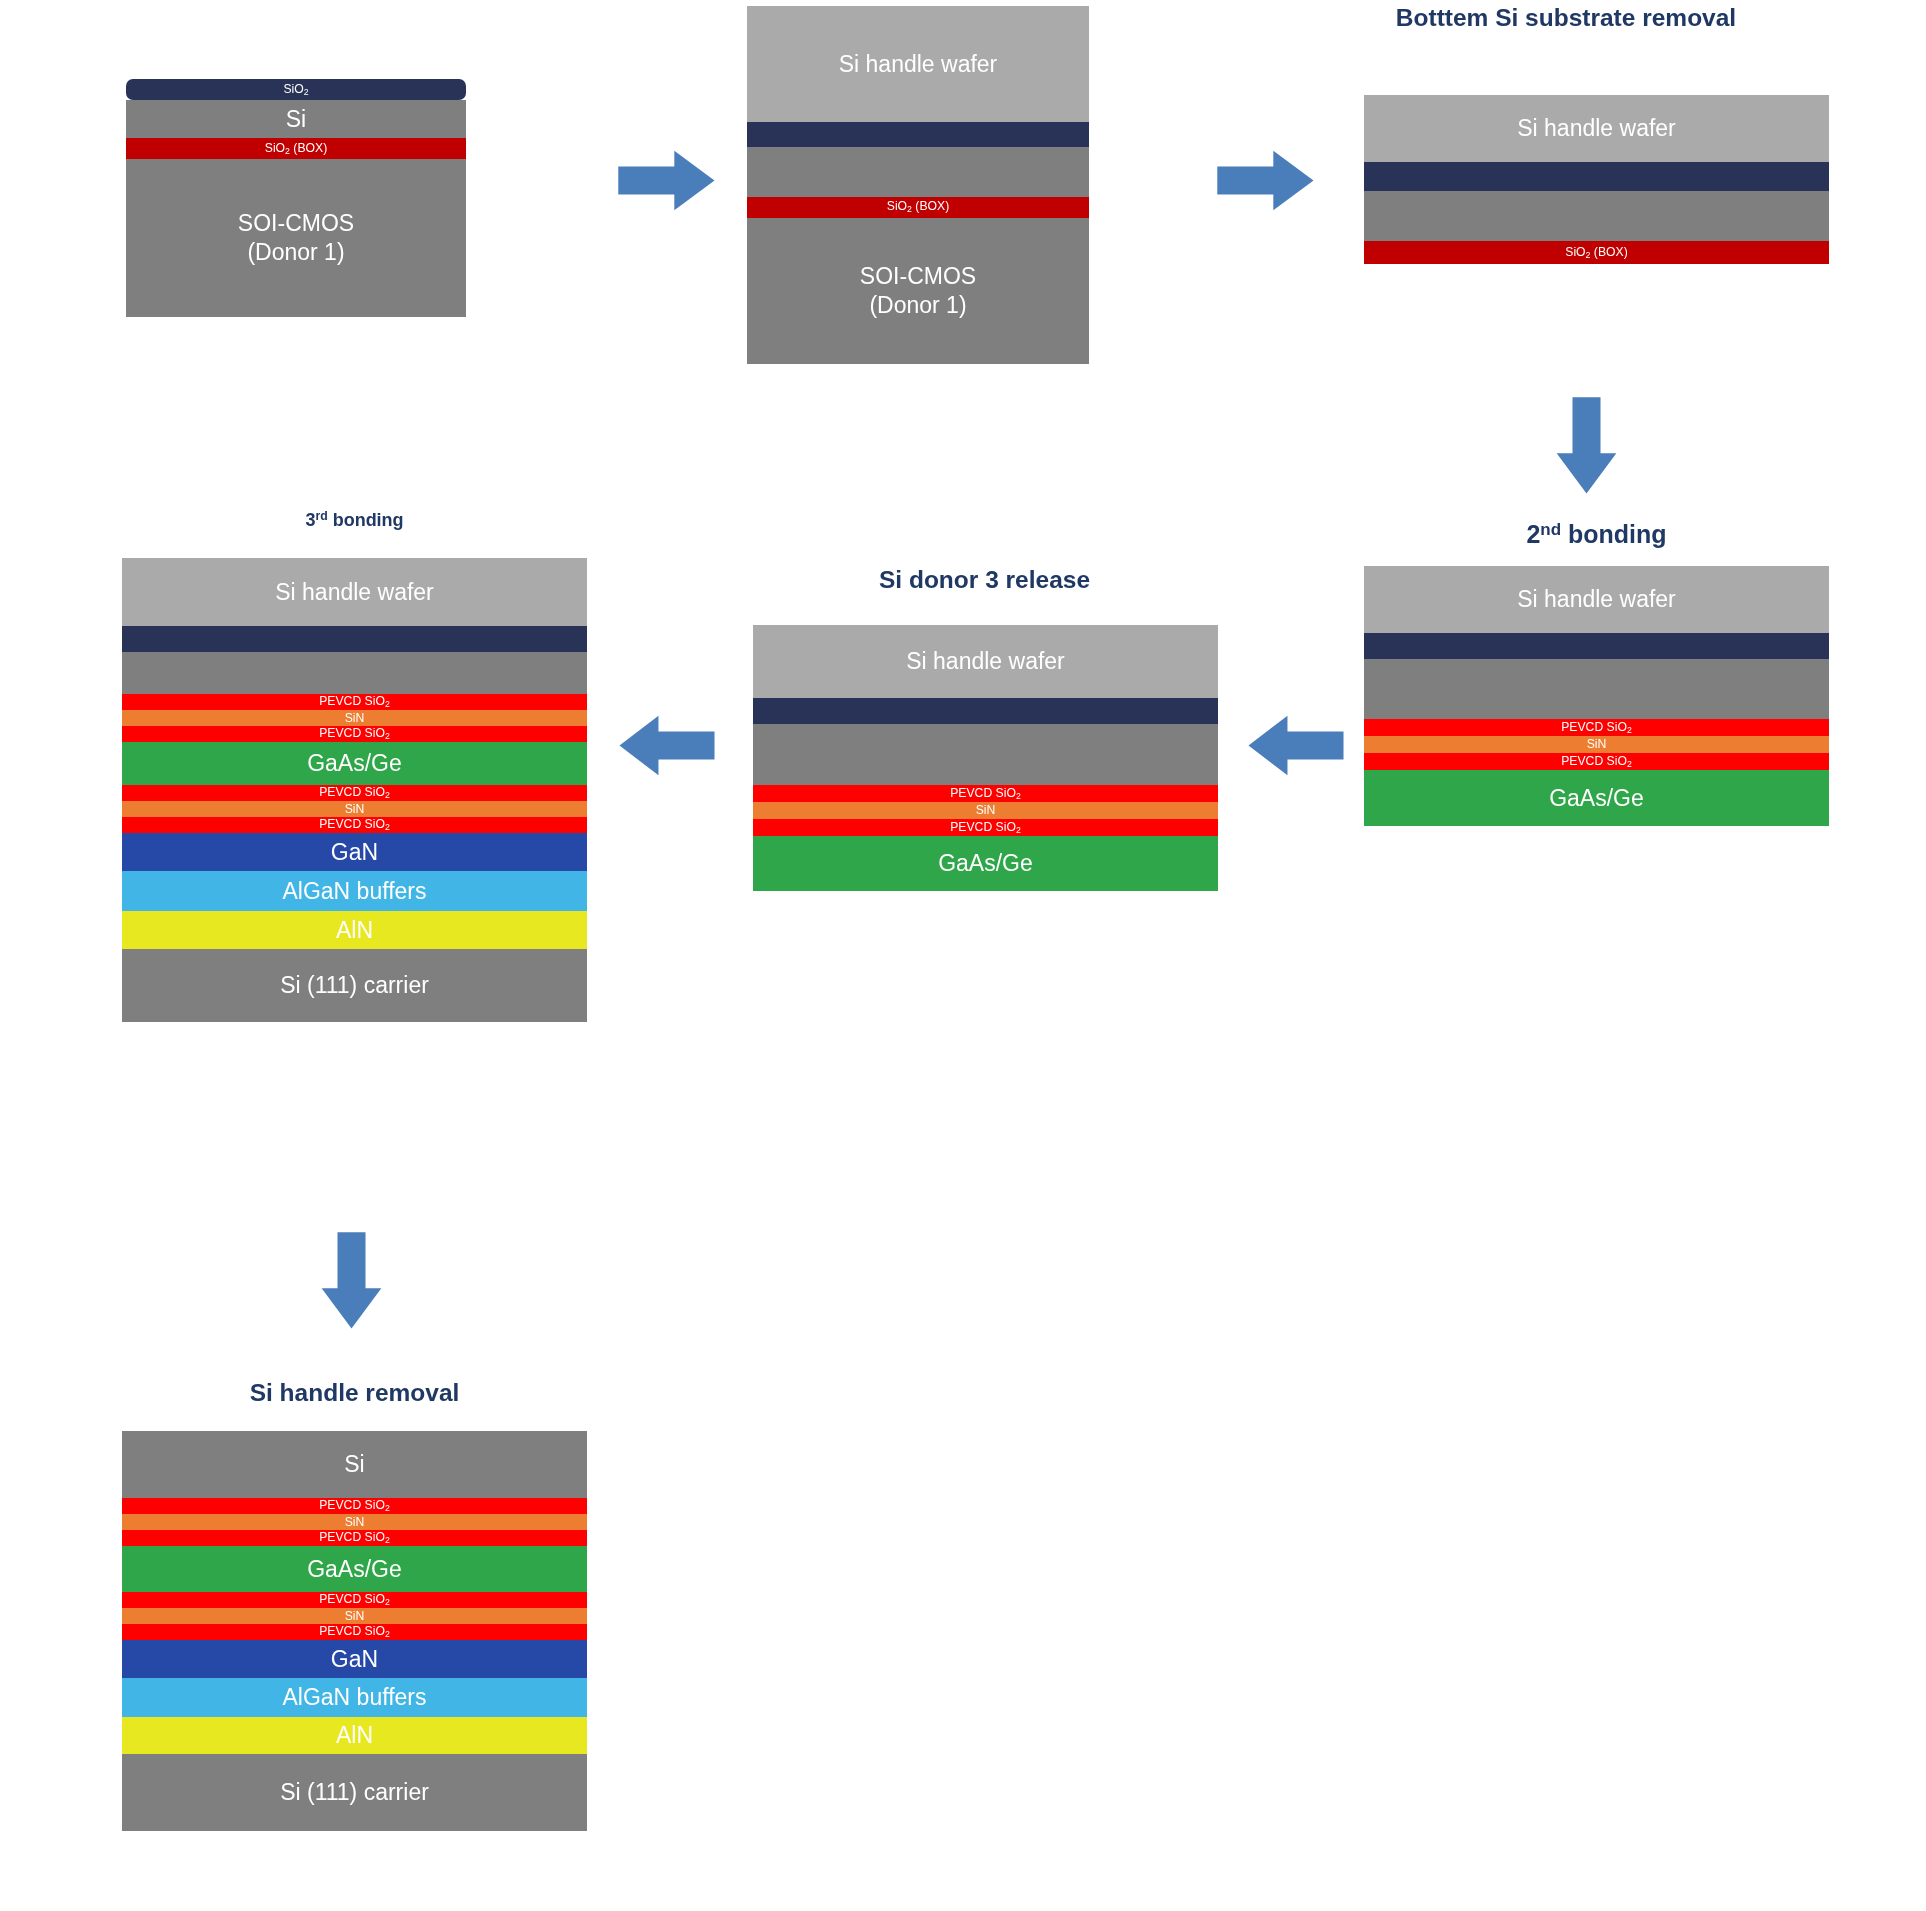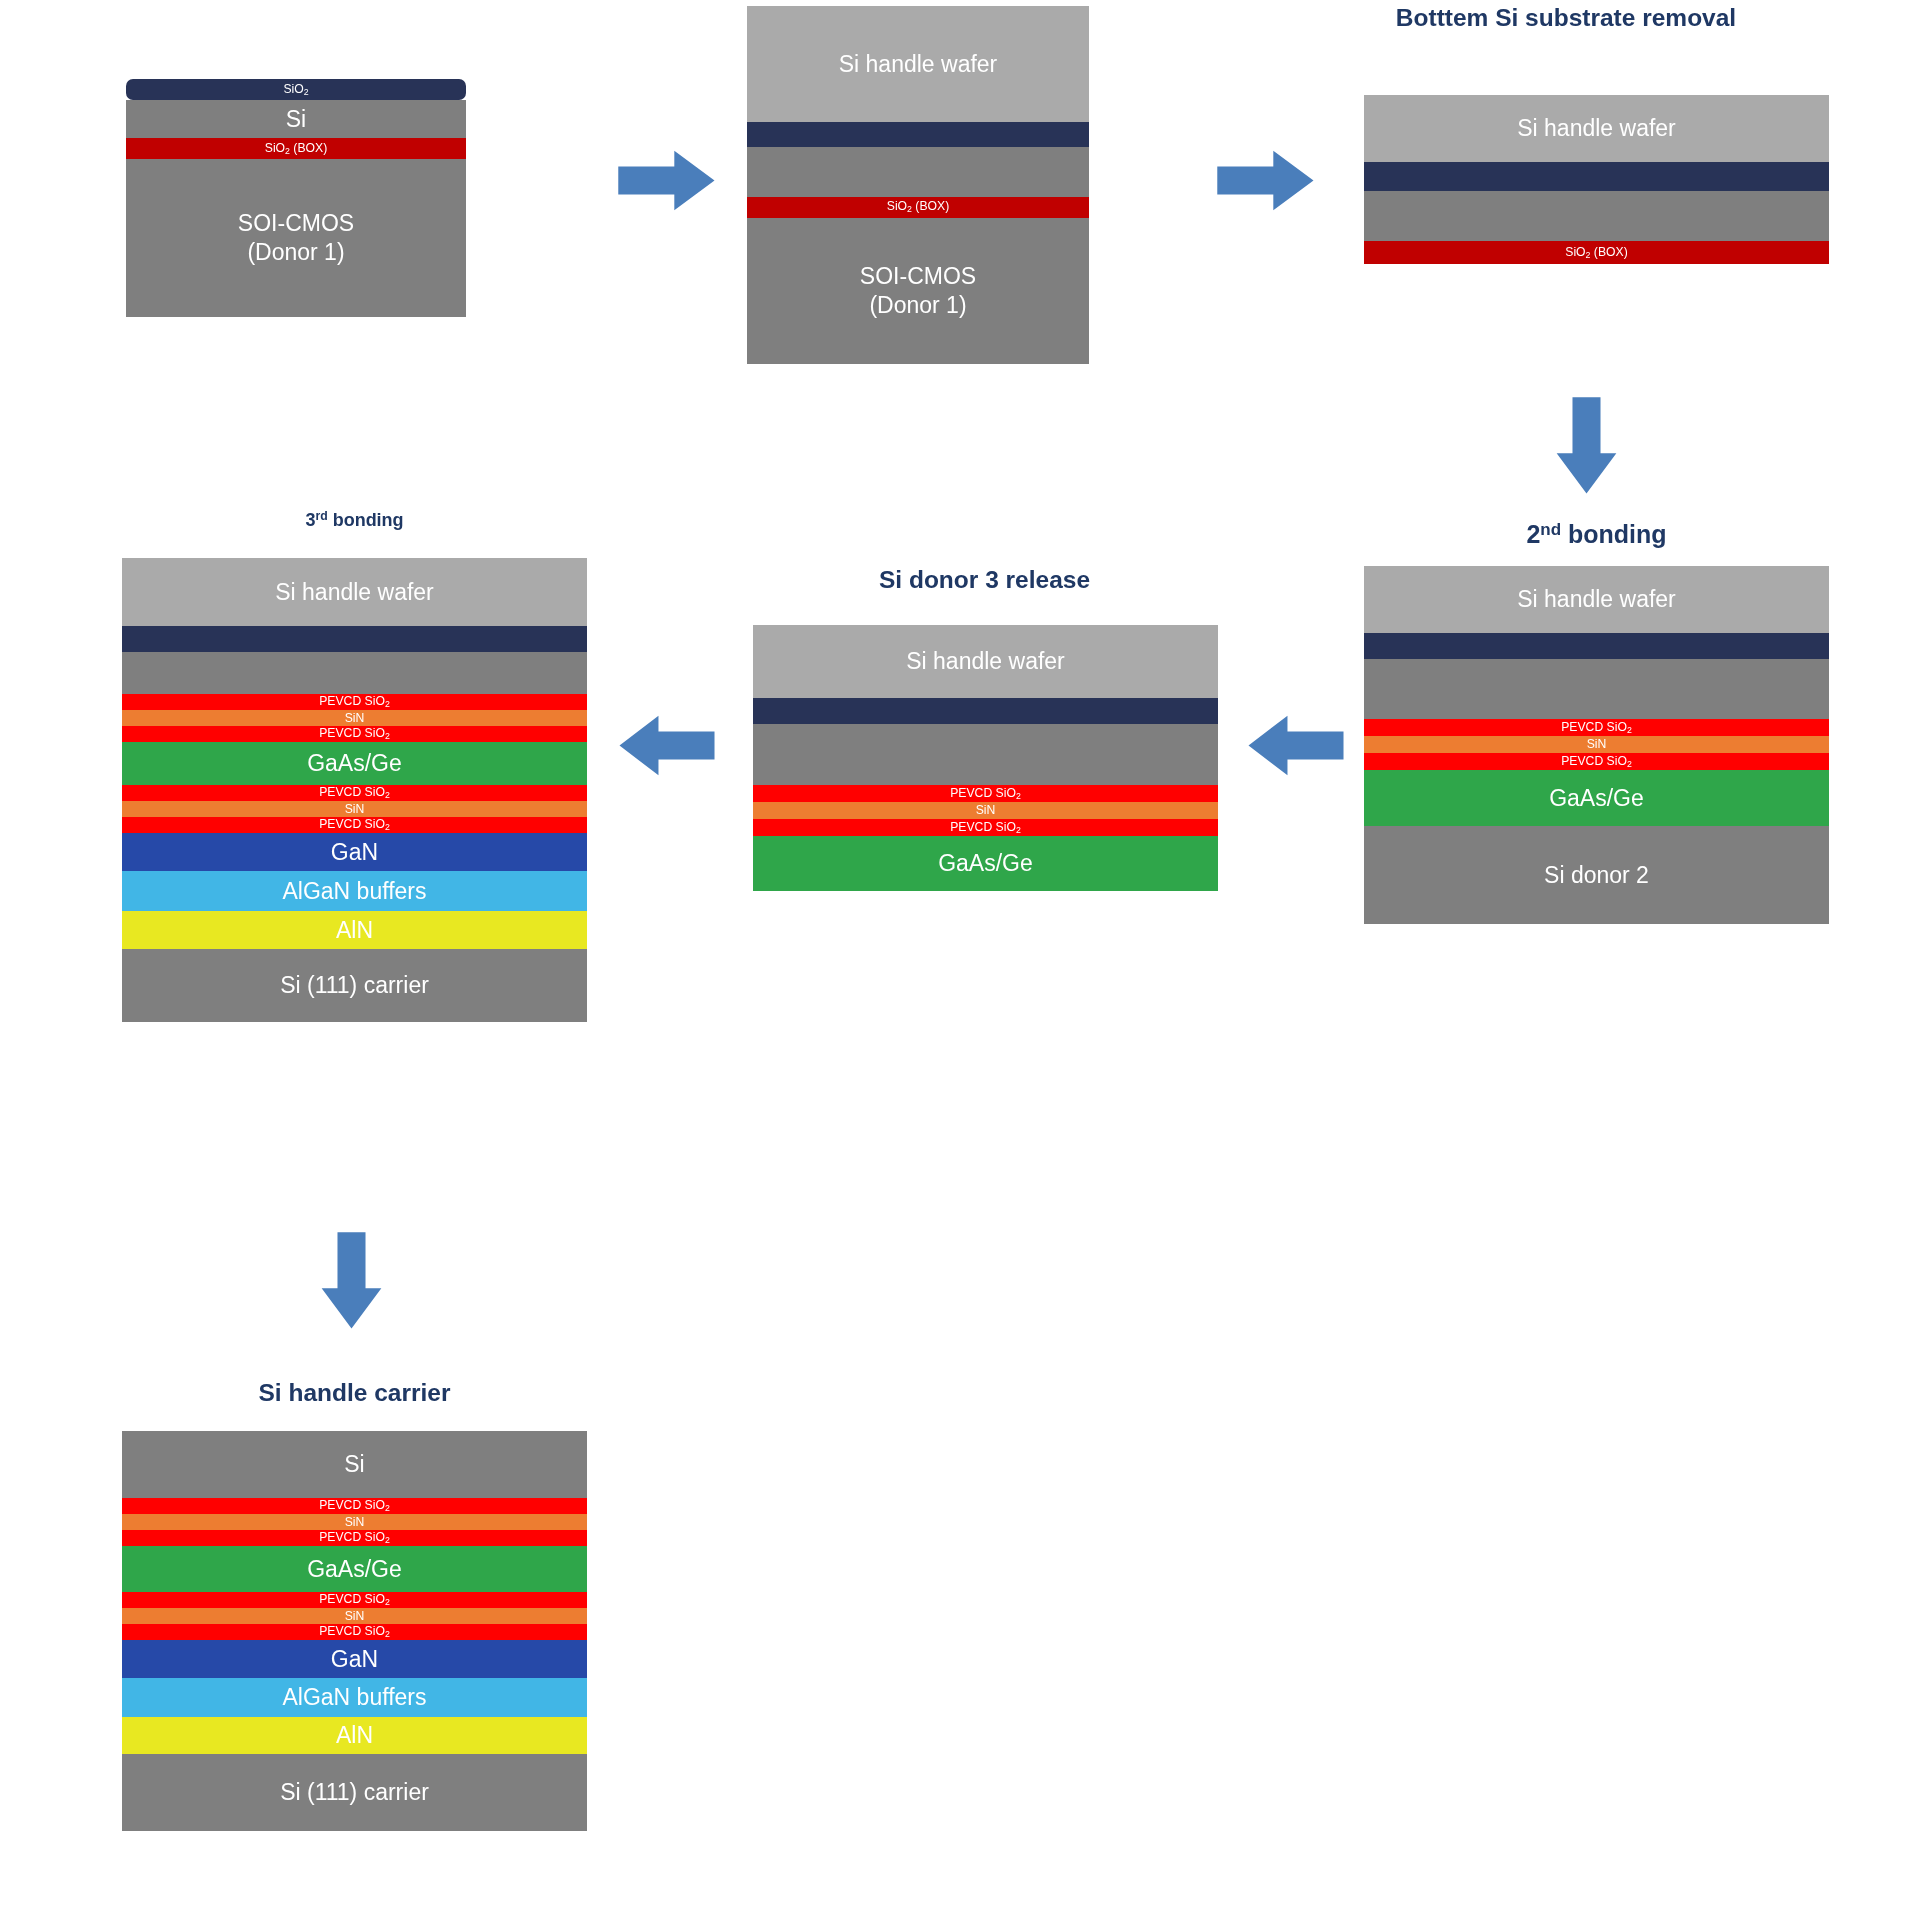--- a/index.html
+++ b/index.html
@@ -123,23 +123,20 @@
   </div>
   <div class="layer" style="height:17px; background:#ed7d31; font-size:12.2px;">
     <span>SiN</span>
   </div>
   <div class="layer" style="height:17px; background:#ff0000; font-size:12.2px;">
     <span>PEVCD SiO<sub>2</sub></span>
   </div>
   <div class="layer" style="height:56px; background:#2fa64a; font-size:23px;">
     <span>GaAs/Ge</span>
   </div>
-  <div class="layer" style="height:98px; background:#7f7f7f; font-size:23px;">
-    <span>Si donor 2</span>
-  </div>
 </div>
 
 <div class="arrow" style="left:1247px; top:712px; width:98px; height:67px;">
   <svg width="98" height="67" viewBox="0 0 160 110">
     <polygon points="158,32 66,32 66,6 2,55 66,104 66,78 158,78" fill="#4a7ebb"></polygon>
   </svg>
 </div>
 
 <div class="caption" style="left:752px; top:566px; width:465px; font-size:24.5px;">
   <span>Si donor 3 release</span>
@@ -214,21 +211,21 @@
   </div>
 </div>
 
 <div class="arrow" style="left:318px; top:1232px; width:67px; height:98px;">
   <svg width="67" height="98" viewBox="0 0 110 160">
     <polygon points="32,0 78,0 78,92 104,92 55,158 6,92 32,92" fill="#4a7ebb"></polygon>
   </svg>
 </div>
 
 <div class="caption" style="left:122px; top:1379px; width:465px; font-size:24.5px;">
-  <span>Si handle carrier</span>
+  <span>Si handle removal</span>
 </div>
 <div class="stack" style="left:122px; top:1431px; width:465px;">
   <div class="layer" style="height:67px; background:#7f7f7f; font-size:23px;">
     <span>Si</span>
   </div>
   <div class="layer" style="height:16px; background:#ff0000; font-size:12.2px;">
     <span>PEVCD SiO<sub>2</sub></span>
   </div>
   <div class="layer" style="height:16px; background:#ed7d31; font-size:12.2px;">
     <span>SiN</span>

